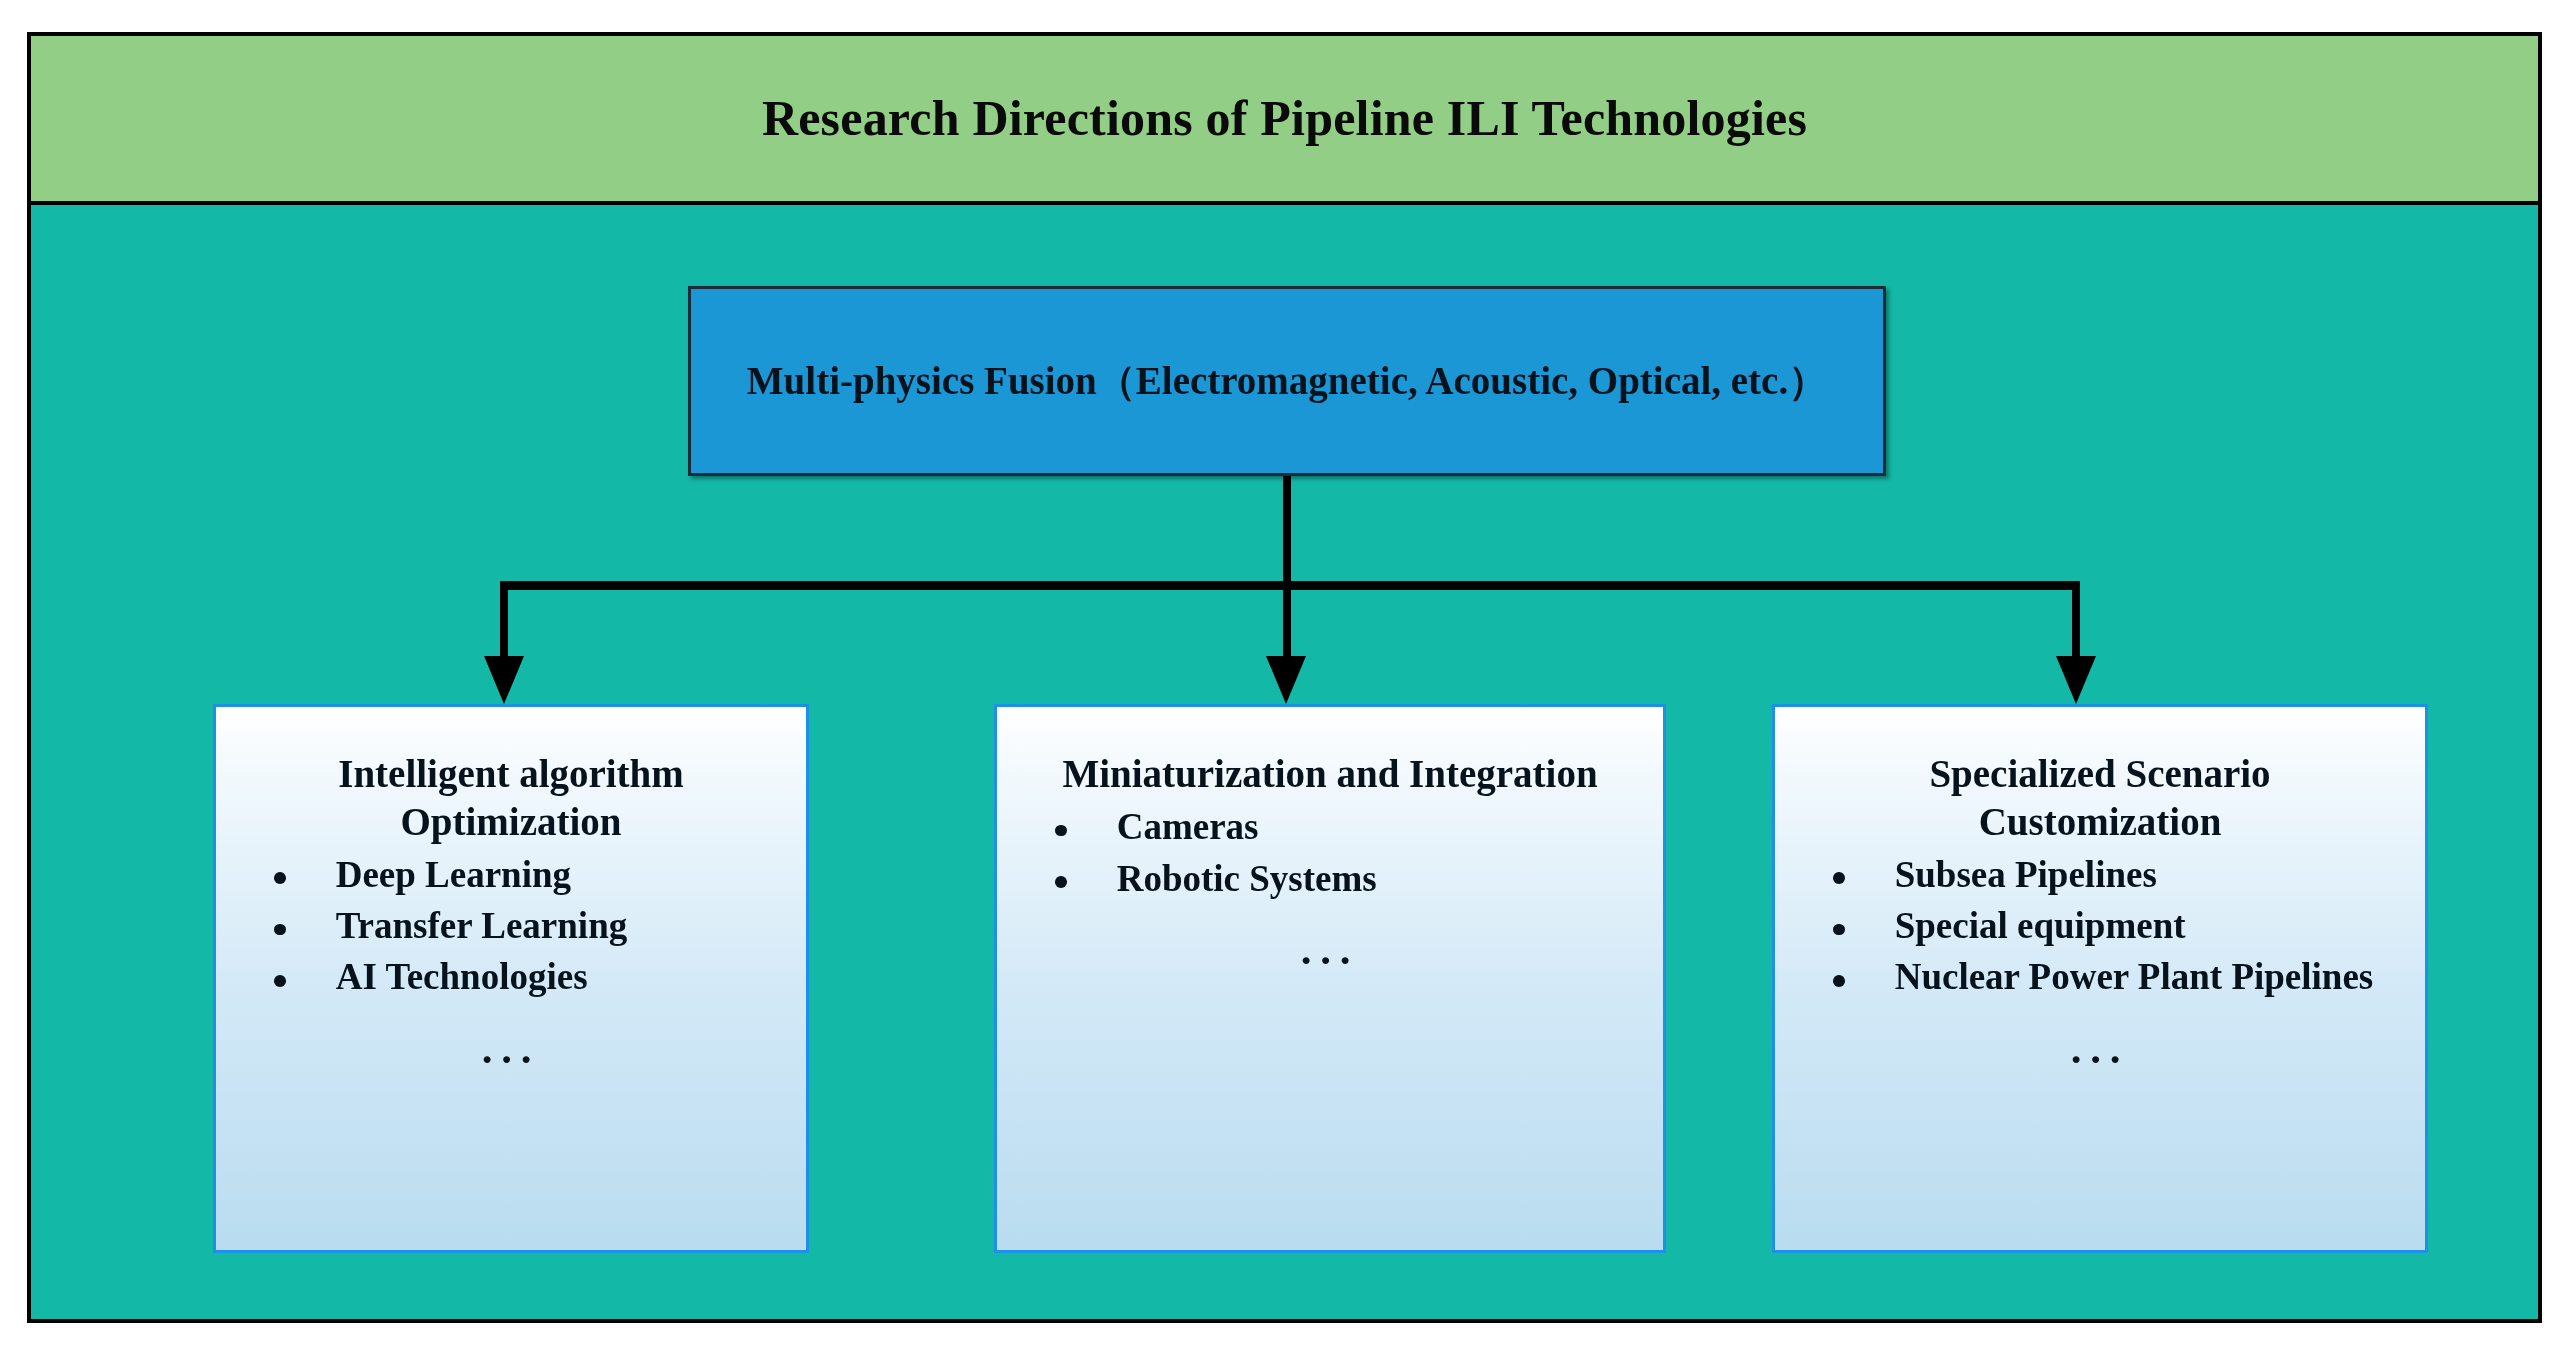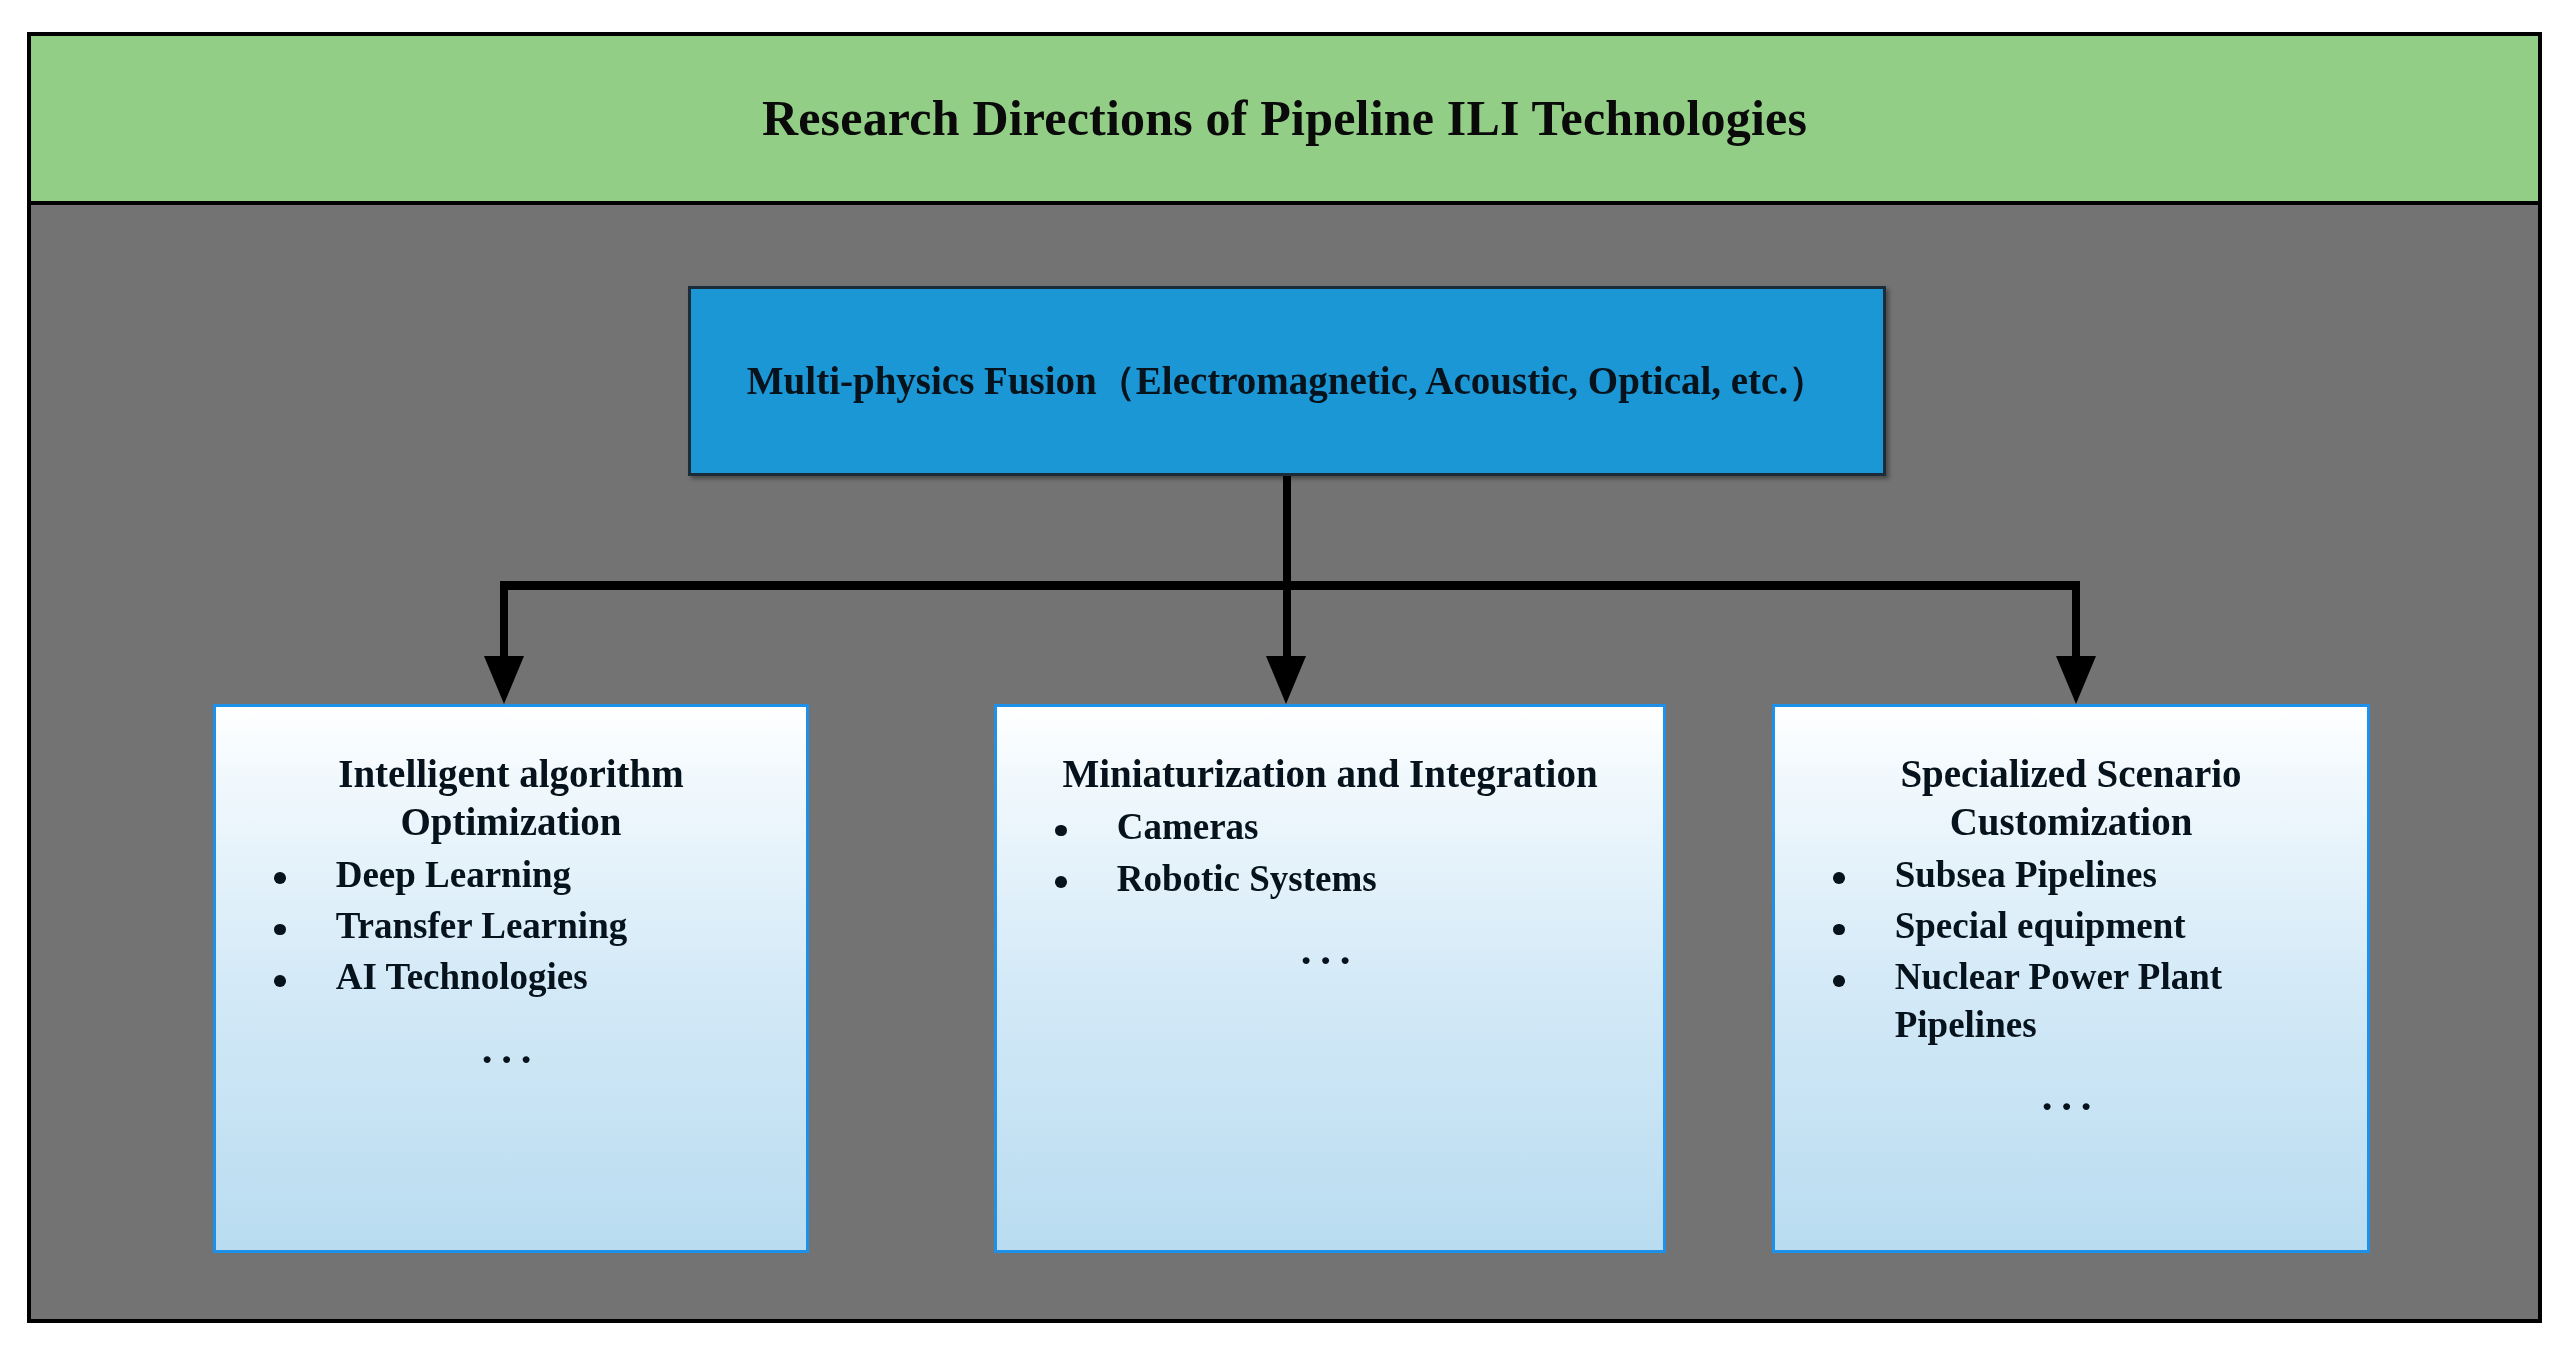--- a/index.html
+++ b/index.html
@@ -20,21 +20,21 @@
 
   
   .frame {
     position: absolute;
     left: 27px;
     top: 32px;
     width: 2515px;
     height: 1291px;
     box-sizing: border-box;
     border: 4.8px solid #000000;
-    background: #737373;
+    background: #14b8a6;
   }
 
   
   .banner {
     position: absolute;
     left: 0;
     top: 0;
     width: 100%;
     height: 169px;
     box-sizing: border-box;
@@ -131,21 +131,21 @@
     position: absolute;
     top: 499px;
     height: 549px;
     box-sizing: border-box;
     border: 3.9px solid #1e90e8;
     background: linear-gradient(to bottom, #ffffff 0%, #f2f9fd 12%, #d3e9f7 52%, #b9dcf0 100%);
     padding: 43px 9.7px 0 9.7px;
   }
   .child-node.c1 { left: 182px;  width: 596px; }
   .child-node.c2 { left: 963px;  width: 672px; }
-  .child-node.c3 { left: 1741px; width: 598px; }
+  .child-node.c3 { left: 1741px; width: 656px; }
 
   .child-title {
     font-size: 39px;
     font-weight: bold;
     color: #07131c;
     text-align: center;
     line-height: 1.22;
     padding: 0 44px;
   }
 

